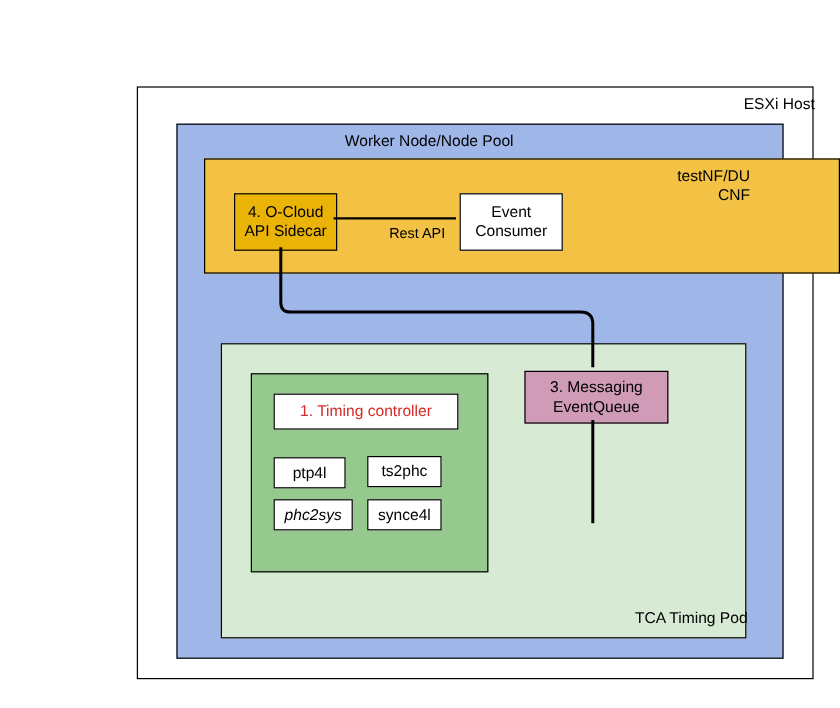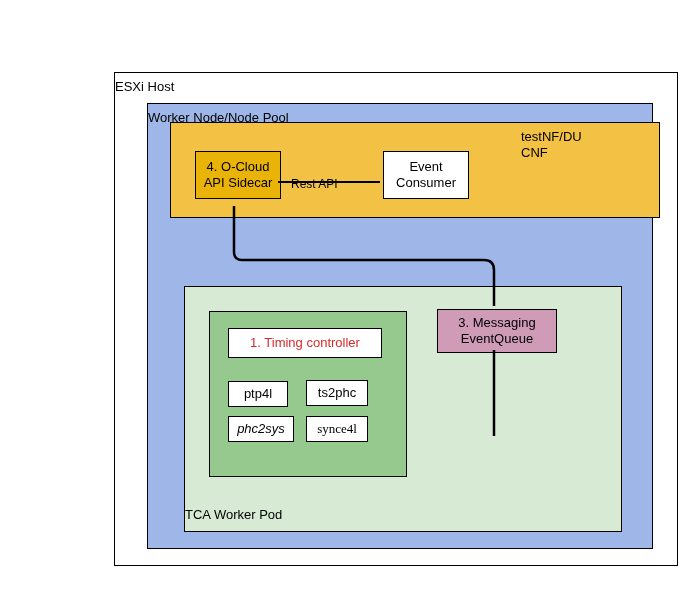--- a/index.html
+++ b/index.html
@@ -8,21 +8,21 @@
     padding: 0;
     width: 700px;
     height: 590px;
     font-family: Arial, Helvetica, sans-serif;
     font-size: 13px;
     background: #fff;
     position: relative;
   }
   .abs { position: absolute; }
   .box { border: 1px solid #000; }
-  .label { text-align: left; line-height: 1.2; }
+  .label { text-align: right; line-height: 1.2; }
   .small-box {
     background: #fff;
     border: 1px solid #000;
     display: flex;
     align-items: center;
     justify-content: center;
     text-align: center;
     line-height: 1.25;
   }
   svg.connector {
@@ -36,44 +36,44 @@
 </style>
 </head>
 <body>
 
 <div class="abs box" style="left:114px; top:72px; width:564px; height:494px; background:#fff;">
   <div class="abs label" style="left:0; top:6px; width:564px;">ESXi Host</div>
 
   <div class="abs box" style="left:32px; top:30px; width:506px; height:446px; background:#9fb7e8;">
     <div class="abs label" style="left:0; top:6px; width:280px;">Worker Node/Node Pool</div>
 
-    <div class="abs box" style="left:22px; top:18px; width:490px; height:96px; background:#f3c244;">
+    <div class="abs box" style="left:22px; top:28px; width:530px; height:96px; background:#f3c244;">
       <div class="abs label" style="left:350px; top:6px; width:104px; white-space:pre-line;">testNF/DU
 CNF</div>
 
       <div class="abs small-box" style="left:24px; top:28px; width:86px; height:48px; background:#eab308; white-space:pre-line;">4. O-Cloud
 API Sidecar</div>
 
       <div class="abs small-box" style="left:212px; top:28px; width:86px; height:48px; white-space:pre-line;">Event
 Consumer</div>
 
       <div class="abs label" style="left:120px; top:54px; width:80px; font-size:12px;">Rest API</div>
     </div>
 
     <div class="abs box" style="left:36px; top:182px; width:438px; height:246px; background:#d6ead4;">
-      <div class="abs label" style="left:0; bottom:8px; width:438px;">TCA Worker Pod</div>
+      <div class="abs label" style="left:0; bottom:8px; width:438px;">TCA Timing Pod</div>
 
       <div class="abs box" style="left:24px; top:24px; width:198px; height:166px; background:#96c98e;padding-left:12px;">
 
         <div class="abs small-box" style="left:18px; top:16px; width:154px; height:30px; color:#d62a2a;">1. Timing controller</div>
 
         <div class="abs small-box" style="left:18px; top:69px; width:60px; height:26px;text-align:right;">ptp4l</div>
         <div class="abs small-box" style="left:96px; top:68px; width:62px; height:26px;">ts2phc</div>
         <div class="abs small-box" style="left:18px; top:104px; width:66px; height:26px;font-style:italic;">phc2sys</div>
-        <div class="abs small-box" style="left:96px; top:104px; width:62px; height:26px;font-family:Liberation Serif, serif;">synce4l</div>
+        <div class="abs small-box" style="left:96px; top:104px; width:62px; height:26px;">synce4l</div>
       </div>
 
       <div class="abs small-box" style="left:252px; top:22px; width:120px; height:44px; background:#cf9bb6; white-space:pre-line;">3. Messaging
 EventQueue</div>
 
     </div>
   </div>
 </div>
 
 <svg class="connector" viewBox="0 0 700 590">

